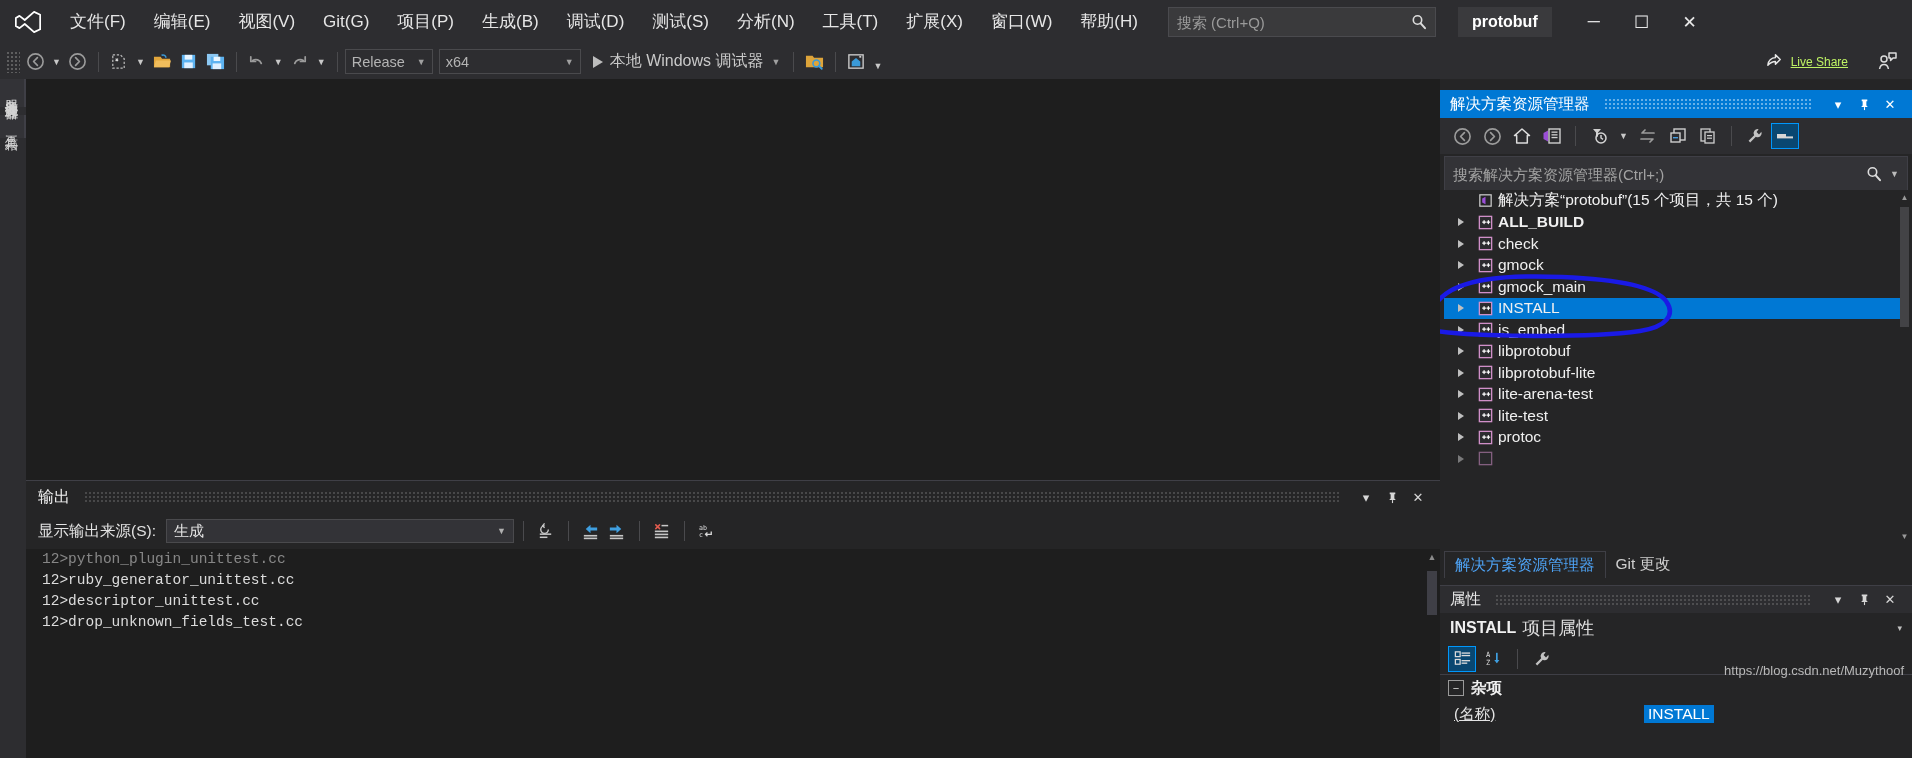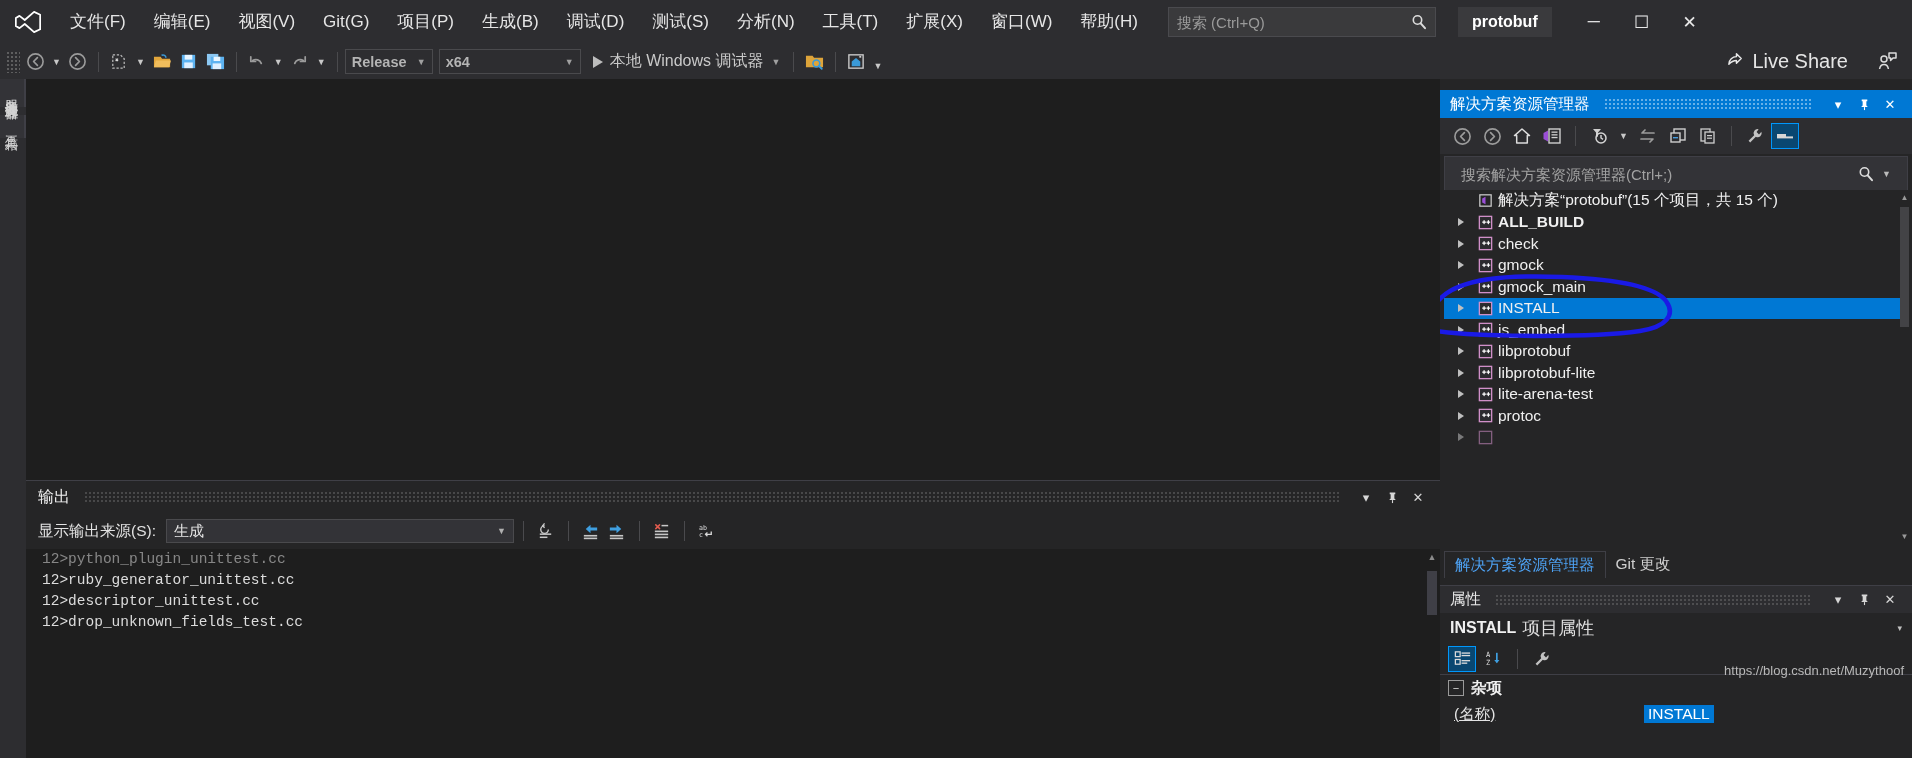--- a/index.html
+++ b/index.html
@@ -58,36 +58,36 @@
   .tb-sep{ width:1px; height:20px; background:#4a4a4d; margin:0 7px; }
   .tb-btn{
     height:26px; min-width:26px; display:flex; align-items:center;
     justify-content:center; padding:0 3px;
   }
   .tb-btn svg{ display:block; }
   .caret{ font-size:9px; color:#c8c8c8; padding:0 4px; }
   .combo{
     height:25px; border:1px solid #4a4a4d; background:#2d2d30;
     display:flex; align-items:center; padding:1px 6px; color:#b4b4b4;
-    font-size:14.5px; margin-right:6px;font-weight:bold;
+    font-size:14.5px; margin-right:6px;
   }
   .combo .cval{ flex:1; white-space:nowrap; overflow:hidden; }
   .combo .cc{ font-size:9px; color:#a0a0a0; margin-left:8px; }
   .dbg{
     display:flex; align-items:center; color:#c9c9c9; font-size:16px;
     padding:0 6px; height:27px; white-space:nowrap;
   }
   .playtri{
     width:0;height:0;border-left:10px solid #bdbdbd;
     border-top:6px solid transparent;border-bottom:6px solid transparent;
     margin-right:7px;
   }
   .live-share{
     position:absolute; right:64px; top:0; height:35px; display:flex;
-    align-items:center; color:#e5e5e5; font-size:20px;
+    align-items:center; color:#bef264; font-size:12px;text-decoration:underline;
   }
   .ls-ico{ margin-right:7px; display:block; }
   .fb-ico{ position:absolute; right:14px; top:6px; }
 
   
   .rail{
     position:absolute; left:0; top:79px; width:26px; height:679px;
     background:#2d2d30;
   }
   .rail-tab{
@@ -169,21 +169,21 @@
     height:36px; background:#2d2d30; display:flex; align-items:center;
     padding:0 8px; gap:2px;
   }
   .tl{
     width:28px;height:26px;display:flex;align-items:center;justify-content:center;
   }
   .tl.active{ border:1px solid #0097fb; background:#094771; }
   .tl-sep{ width:1px;height:20px;background:#4a4a4d;margin:0 7px; }
   .se-search{
     height:36px; background:#333337; border:1px solid #3f3f46;
-    display:flex; align-items:center; padding:0 16px; margin:2px 4px 0 4px;
+    display:flex; align-items:center; padding:0 8px; margin:2px 4px 0 4px;
   }
   .se-search input{
     flex:1;background:transparent;border:none;outline:none;color:#ddd;font-size:15px;
     font-family:"Liberation Sans",sans-serif;
   }
   .se-search input::placeholder{ color:#a2a2a2; }
   .se-tree{
     position:absolute; left:4px; top:100px; right:4px; bottom:34px;
     background:#252526; overflow:hidden;
   }
@@ -734,20 +734,32 @@
         <div class="tv-row">
           <span class="tw">
               <span class="tri"></span>
             </span>
           <span class="pico">
             <svg width="17" height="17" viewBox="0 0 18 18">
                 <rect x="2.5" y="2.5" width="13" height="13" fill="#2b2b2e" stroke="#d08fc8" stroke-width="1.4"></rect>
                 <path d="M6 8.6h3M7.5 7.1v3M10.5 8.6h3M12 7.1v3" stroke="#ffffff" stroke-width="1.3" stroke-linecap="round"></path>
               </svg>
           </span>
+          <span class="tv-label">lite-test</span>
+        </div>
+        <div class="tv-row">
+          <span class="tw">
+              <span class="tri"></span>
+            </span>
+          <span class="pico">
+            <svg width="17" height="17" viewBox="0 0 18 18">
+                <rect x="2.5" y="2.5" width="13" height="13" fill="#2b2b2e" stroke="#d08fc8" stroke-width="1.4"></rect>
+                <path d="M6 8.6h3M7.5 7.1v3M10.5 8.6h3M12 7.1v3" stroke="#ffffff" stroke-width="1.3" stroke-linecap="round"></path>
+              </svg>
+          </span>
           <span class="tv-label">protoc</span>
         </div>
         <div class="tv-row" style="opacity:.55">
           <span class="tw">
               <span class="tri"></span>
             </span>
           <span class="pico">
             <svg width="17" height="17" viewBox="0 0 18 18">
                 <rect x="2.5" y="2.5" width="13" height="13" fill="#2b2b2e" stroke="#d08fc8" stroke-width="1.4"></rect>
               </svg>

